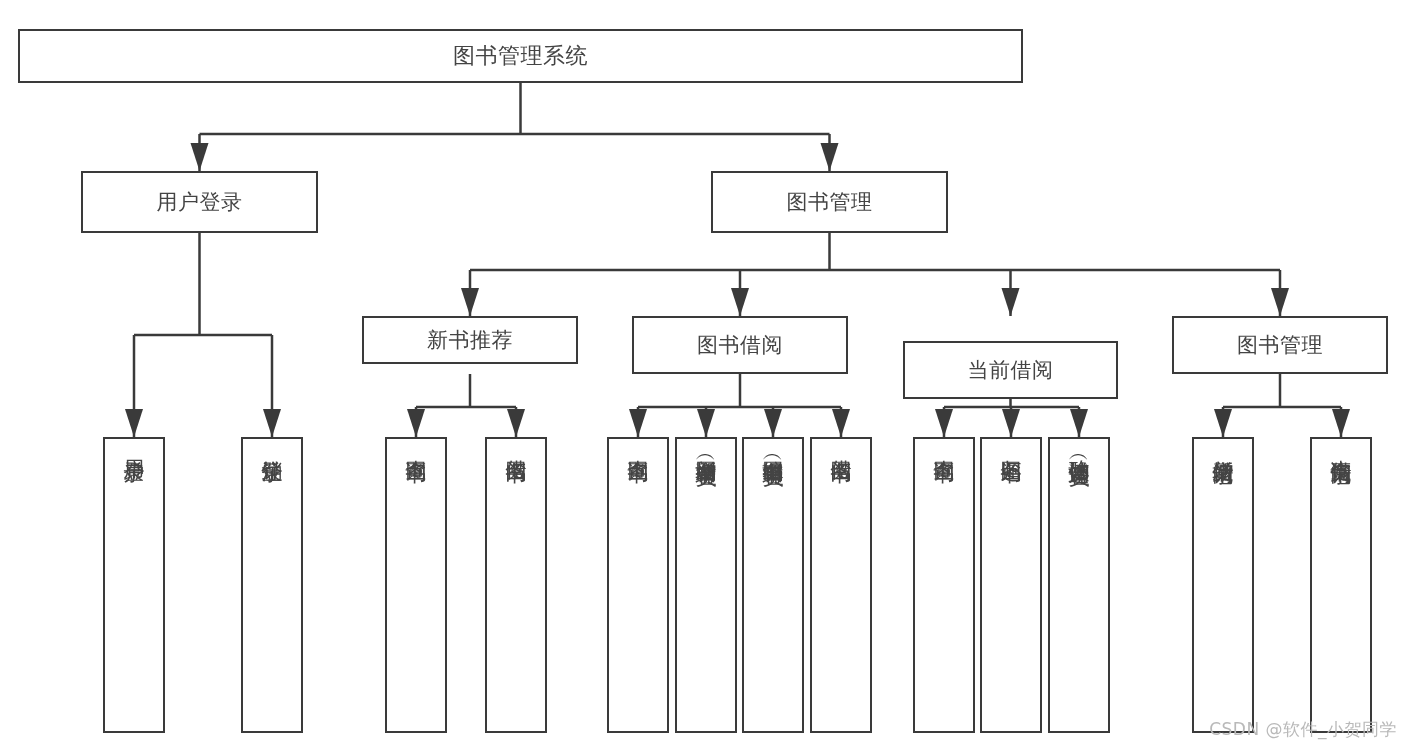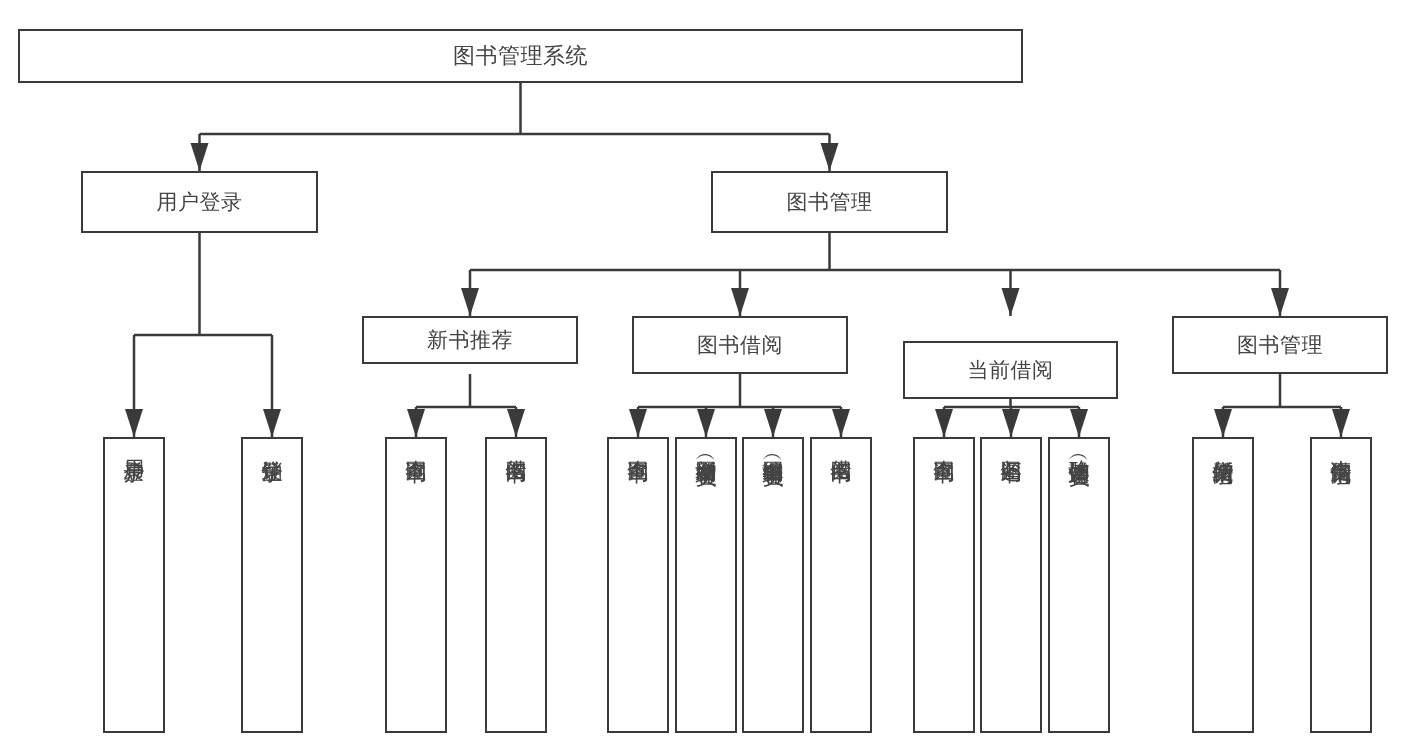--- a/index.html
+++ b/index.html
@@ -186,13 +186,14 @@
       <div class="node-box level4 leaf" style="left: 1048px; top: 437px; width: 62px; height: 296px; background: rgb(255, 255, 255); border-color: rgb(58, 58, 58);">
         <span class="node-label" style="color: rgb(68, 68, 68);">确认归还（管理员）</span>
       </div>
       <div class="node-box level4 leaf" style="left: 1192px; top: 437px; width: 62px; height: 296px; background: rgb(255, 255, 255); border-color: rgb(58, 58, 58);">
         <span class="node-label" style="color: rgb(68, 68, 68);">新增借阅记录</span>
       </div>
       <div class="node-box level4 leaf" style="left: 1310px; top: 437px; width: 62px; height: 296px; background: rgb(255, 255, 255); border-color: rgb(58, 58, 58);">
         <span class="node-label" style="color: rgb(68, 68, 68);">查询借阅记录</span>
       </div>
     </div>
+  <div id="watermark">CSDN @软件_小贺同学</div>
 </div>
 
 </body></html>

